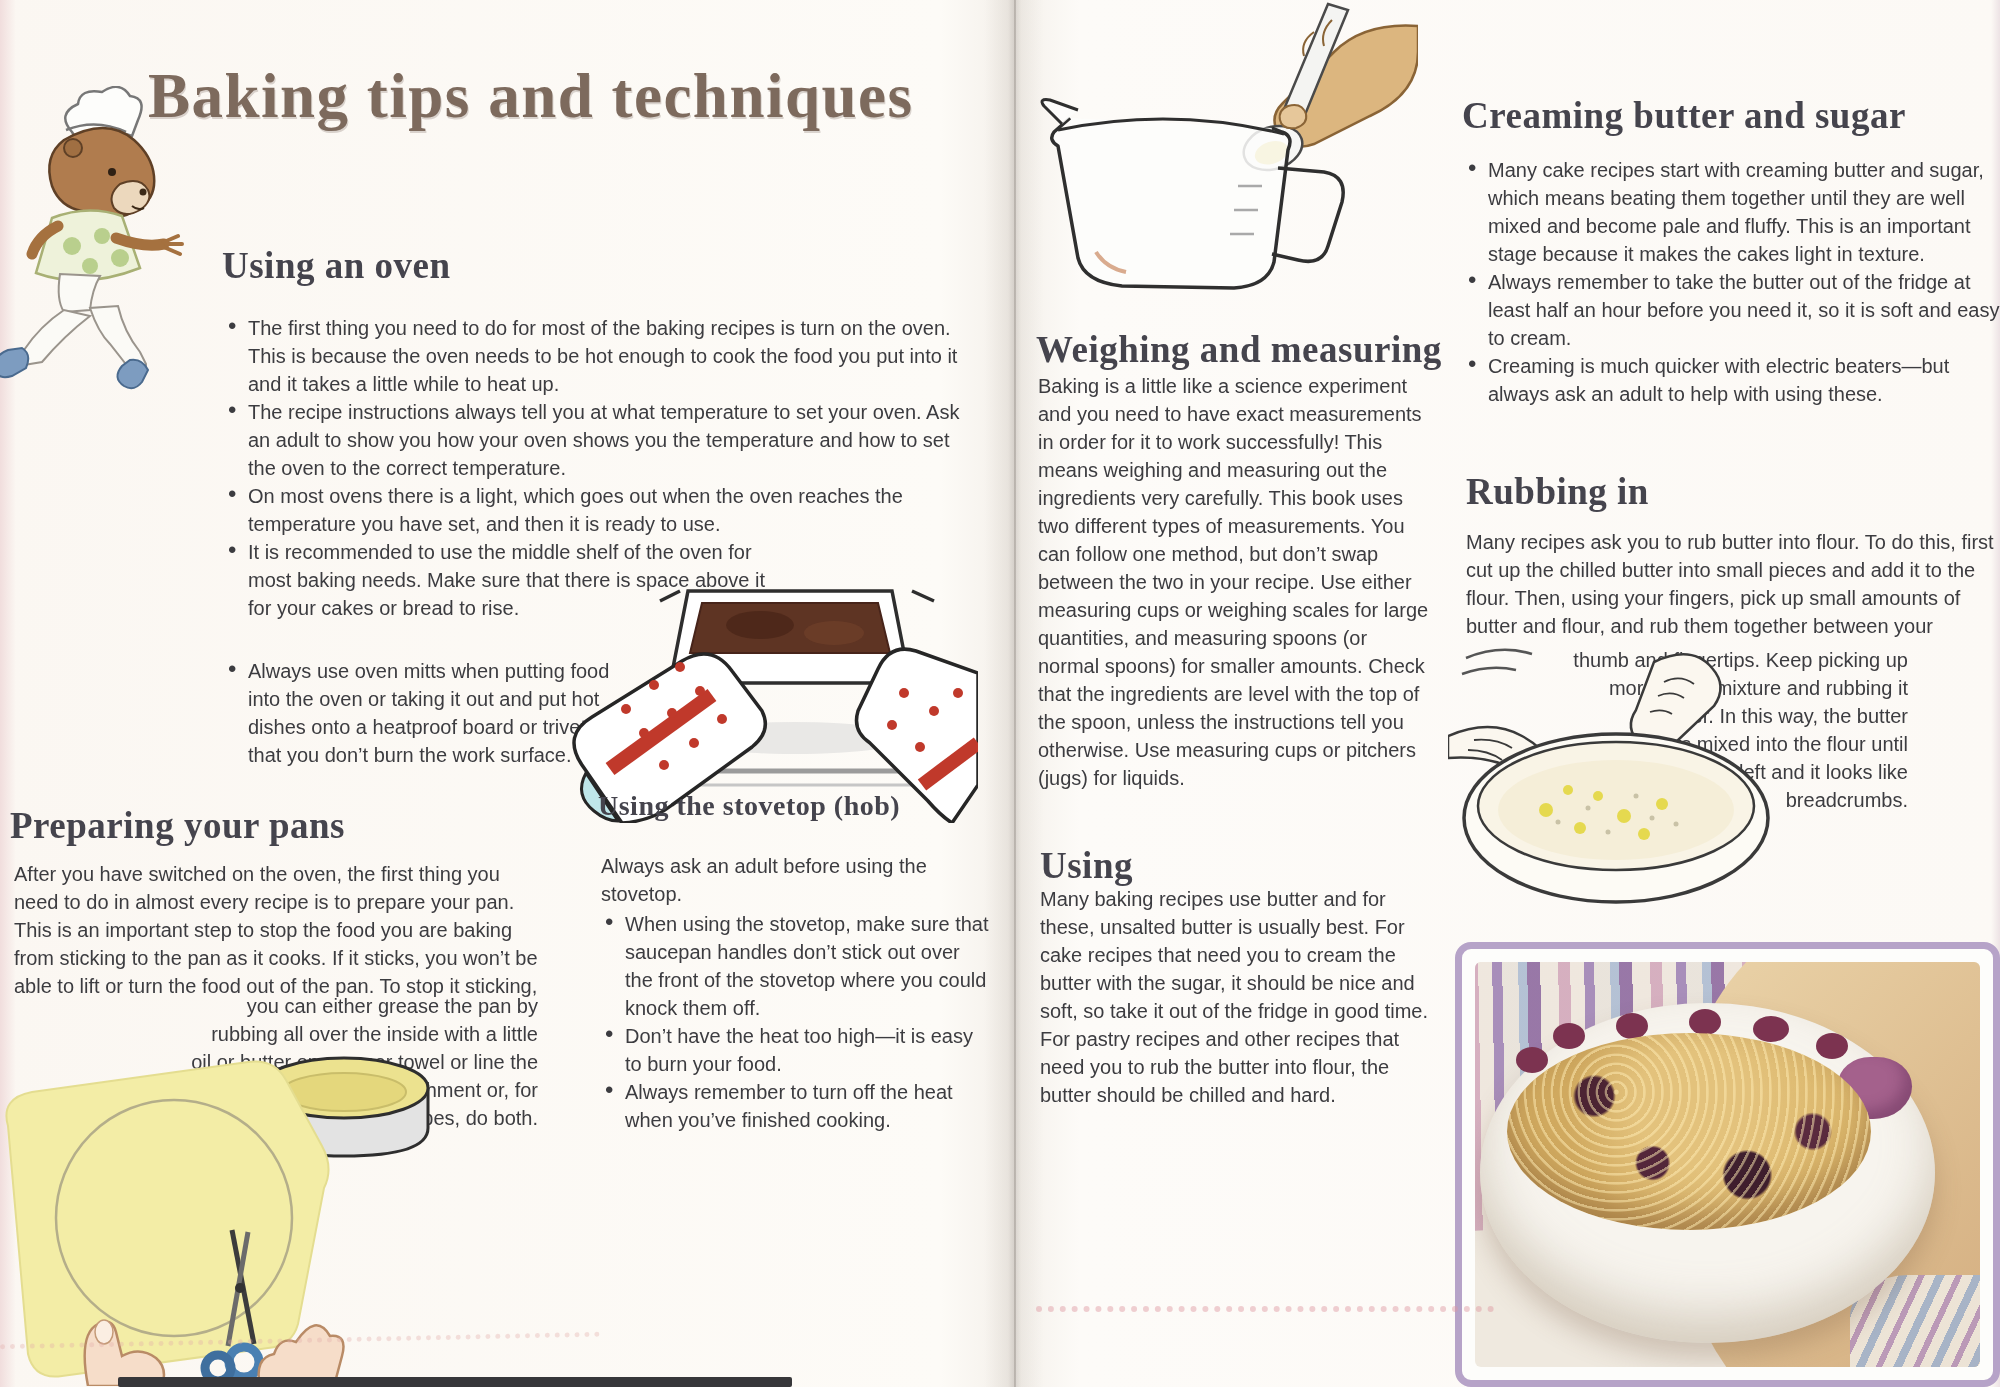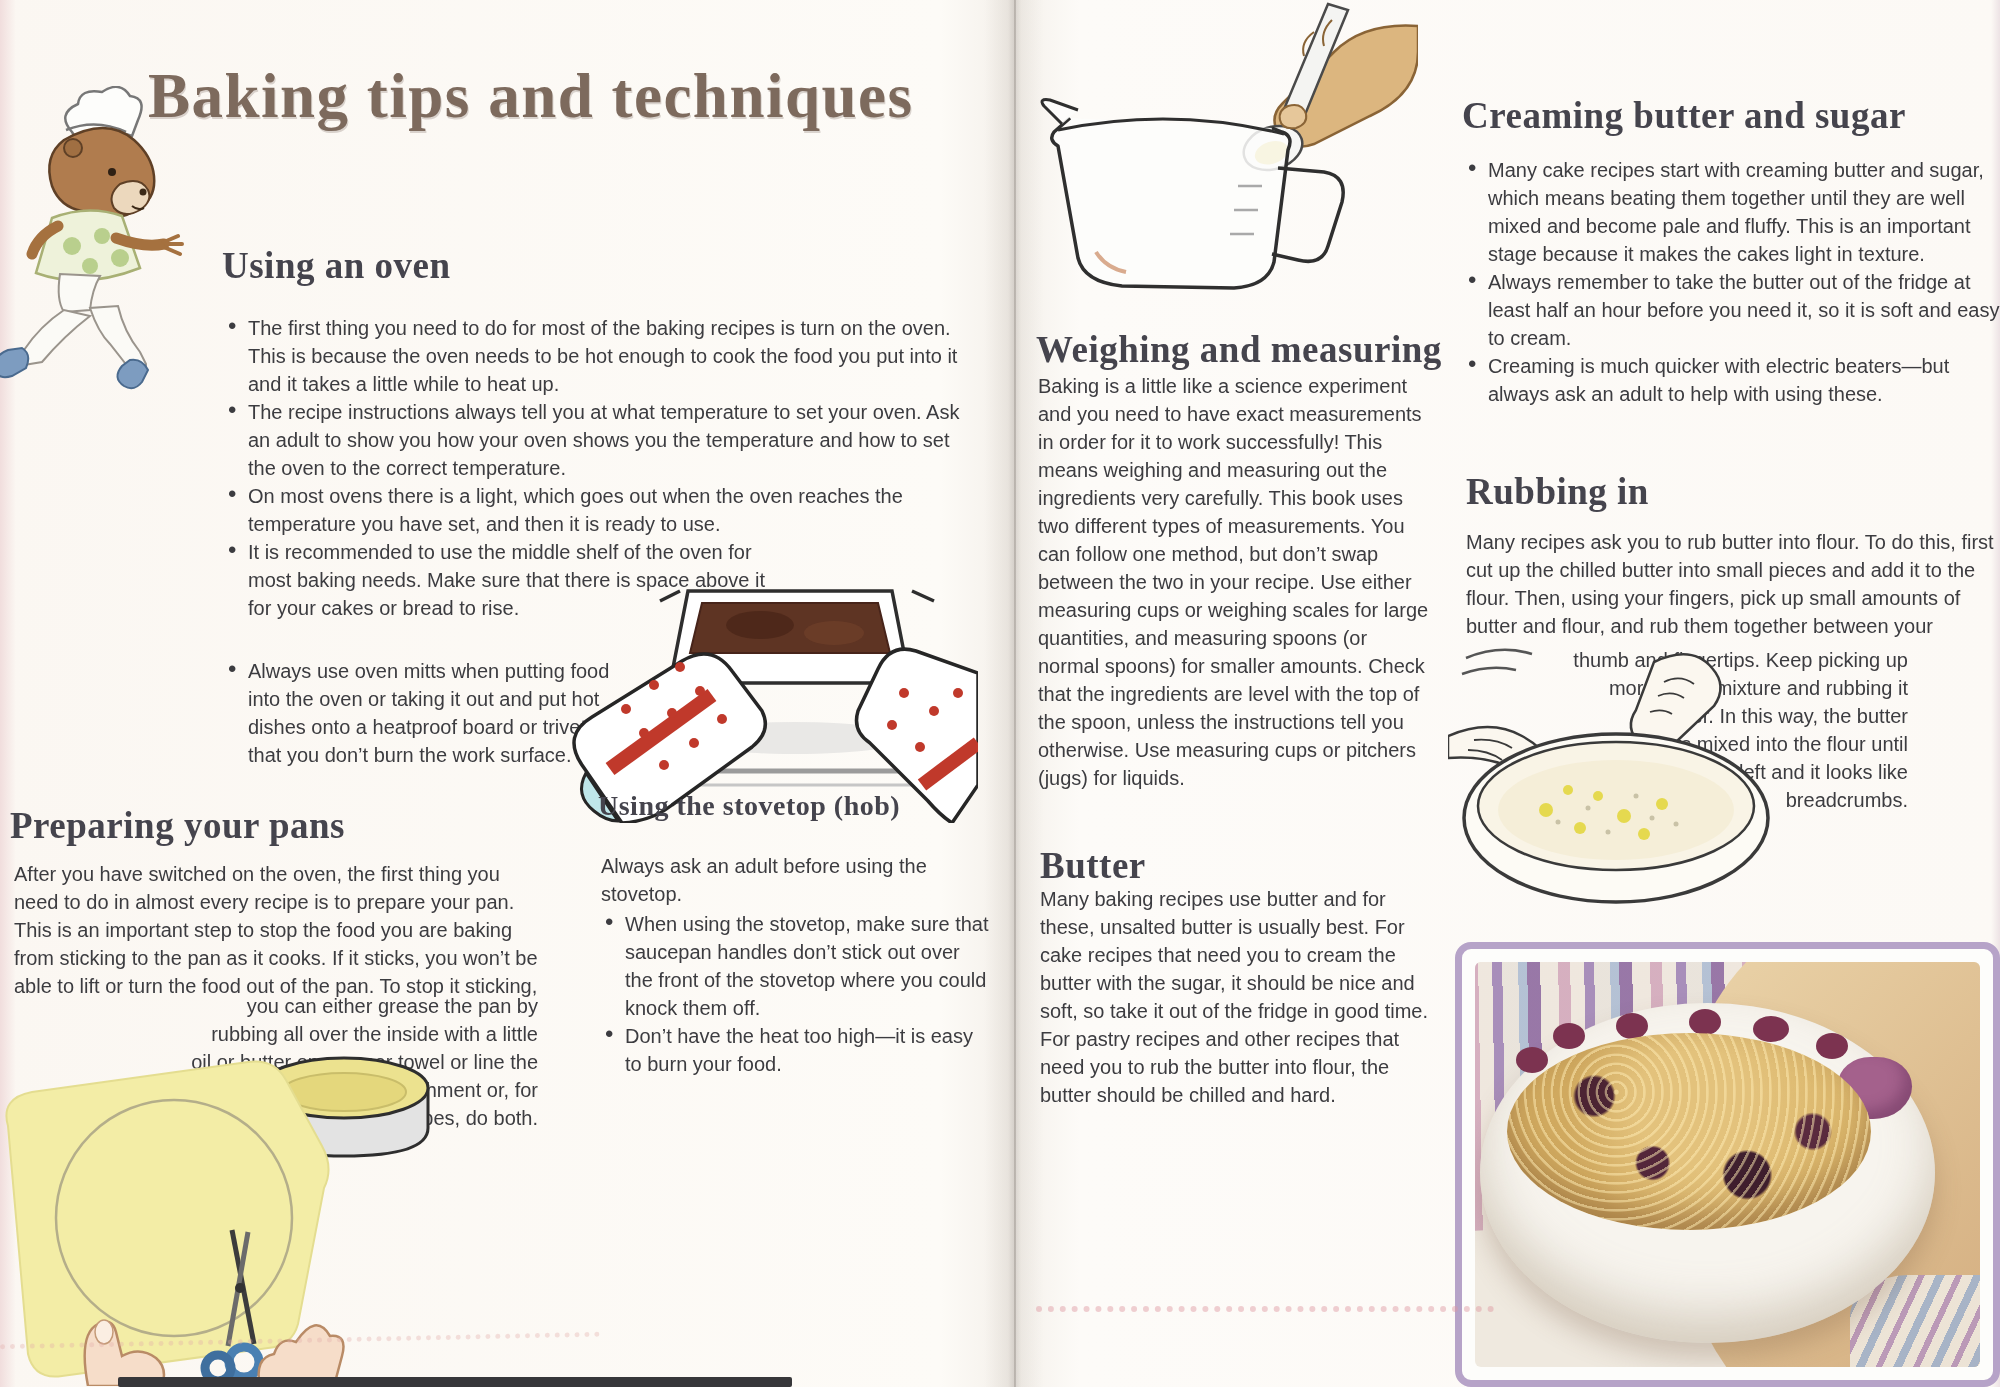--- a/index.html
+++ b/index.html
@@ -186,20 +186,21 @@
     <path d="M96,360 q-10,-52 10,-62 q14,-7 18,8 l6,24 q18,-10 34,2 q12,10 6,28 z" fill="#f6ddc9" stroke="#b98b66" stroke-width="2.5"></path>
     <ellipse cx="112" cy="306" rx="9" ry="12" fill="#fbeee2" stroke="#c49a77" stroke-width="1.5"></ellipse>
   </svg>
 </div>
 
 <div class="abs h" id="h-stove">Using the stovetop (hob)</div>
 <div class="abs t" id="p-stove-intro">Always ask an adult before using the stovetop.</div>
 <ul class="abs b t" id="list-stove">
   <li>When using the stovetop, make sure that saucepan handles don’t stick out over the front of the stovetop where you could knock them off.</li>
   <li>Don’t have the heat too high—it is easy to burn your food.</li>
+  <li>Always remember to turn off the heat when you’ve finished cooking.</li>
 </ul>
 
 <div class="abs" id="jug">
   <svg width="392" height="306" viewBox="0 0 392 306">
     <path d="M392,30 Q338,26 308,56 L256,108 Q242,122 254,140 Q266,156 288,148 L344,120 Q392,98 392,56 Z" fill="#dcb67f" stroke="#8a6436" stroke-width="2.5"></path>
     <path d="M302,8 L322,14 L276,126 L256,118 Z" fill="#f4f4f2" stroke="#4a4a4a" stroke-width="2.5"></path>
     <g transform="rotate(-18 247 152)">
       <ellipse cx="247" cy="152" rx="30" ry="21" fill="#f7f7f5" stroke="#4a4a4a" stroke-width="2.5"></ellipse>
       <ellipse cx="244" cy="156" rx="17" ry="11" fill="#dcc653"></ellipse>
     </g>
@@ -210,21 +211,21 @@
     <path d="M36,128 L18,110 Q12,102 24,104 L52,114" fill="rgba(253,253,251,.85)" stroke="#2f2f2f" stroke-width="3" stroke-linejoin="round"></path>
     <path d="M252,172 L298,176 Q322,180 316,206 L302,250 Q296,270 272,264 L246,258" fill="none" stroke="#2f2f2f" stroke-width="3.5"></path>
     <path d="M212,190 h24 M208,214 h24 M204,238 h24" stroke="#a9a9a9" stroke-width="2.5"></path>
     <path d="M70,256 q10,16 30,20" fill="none" stroke="#c9875f" stroke-width="4" opacity=".7"></path>
   </svg>
 </div>
 
 <div class="abs h h2" id="h-weigh">Weighing and measuring</div>
 <div class="abs t" id="p-weigh">Baking is a little like a science experiment and you need to have exact measurements in order for it to work successfully! This means weighing and measuring out the ingredients very carefully. This book uses two different types of measurements. You can follow one method, but don’t swap between the two in your recipe. Use either measuring cups or weighing scales for large quantities, and measuring spoons (or normal spoons) for smaller amounts. Check that the ingredients are level with the top of the spoon, unless the instructions tell you otherwise. Use measuring cups or pitchers (jugs) for liquids.</div>
 
-<div class="abs h h2" id="h-butter">Butter</div>
+<div class="abs h h2" id="h-butter">Using</div>
 <div class="abs t" id="p-butter">Many baking recipes use butter and for these, unsalted butter is usually best. For cake recipes that need you to cream the butter with the sugar, it should be nice and soft, so take it out of the fridge in good time. For pastry recipes and other recipes that need you to rub the butter into flour, the butter should be chilled and hard.</div>
 
 <div class="abs h h2" id="h-cream">Creaming butter and sugar</div>
 <ul class="abs b t" id="list-cream">
   <li>Many cake recipes start with creaming butter and sugar, which means beating them together until they are well mixed and become pale and fluffy. This is an important stage because it makes the cakes light in texture.</li>
   <li>Always remember to take the butter out of the fridge at least half an hour before you need it, so it is soft and easy to cream.</li>
   <li>Creaming is much quicker with electric beaters—but always ask an adult to help with using these.</li>
 </ul>
 
 <div class="abs h h2" id="h-rub">Rubbing in</div>

